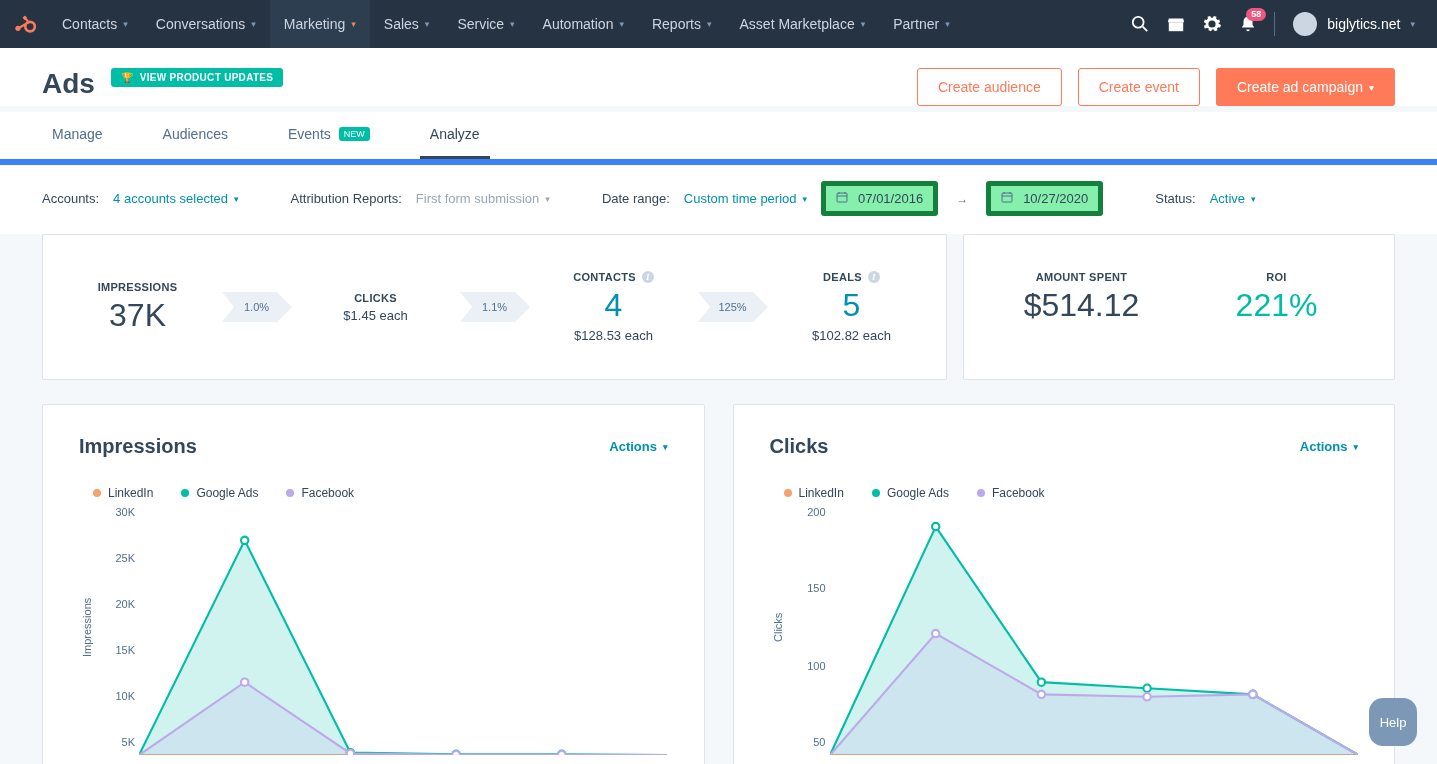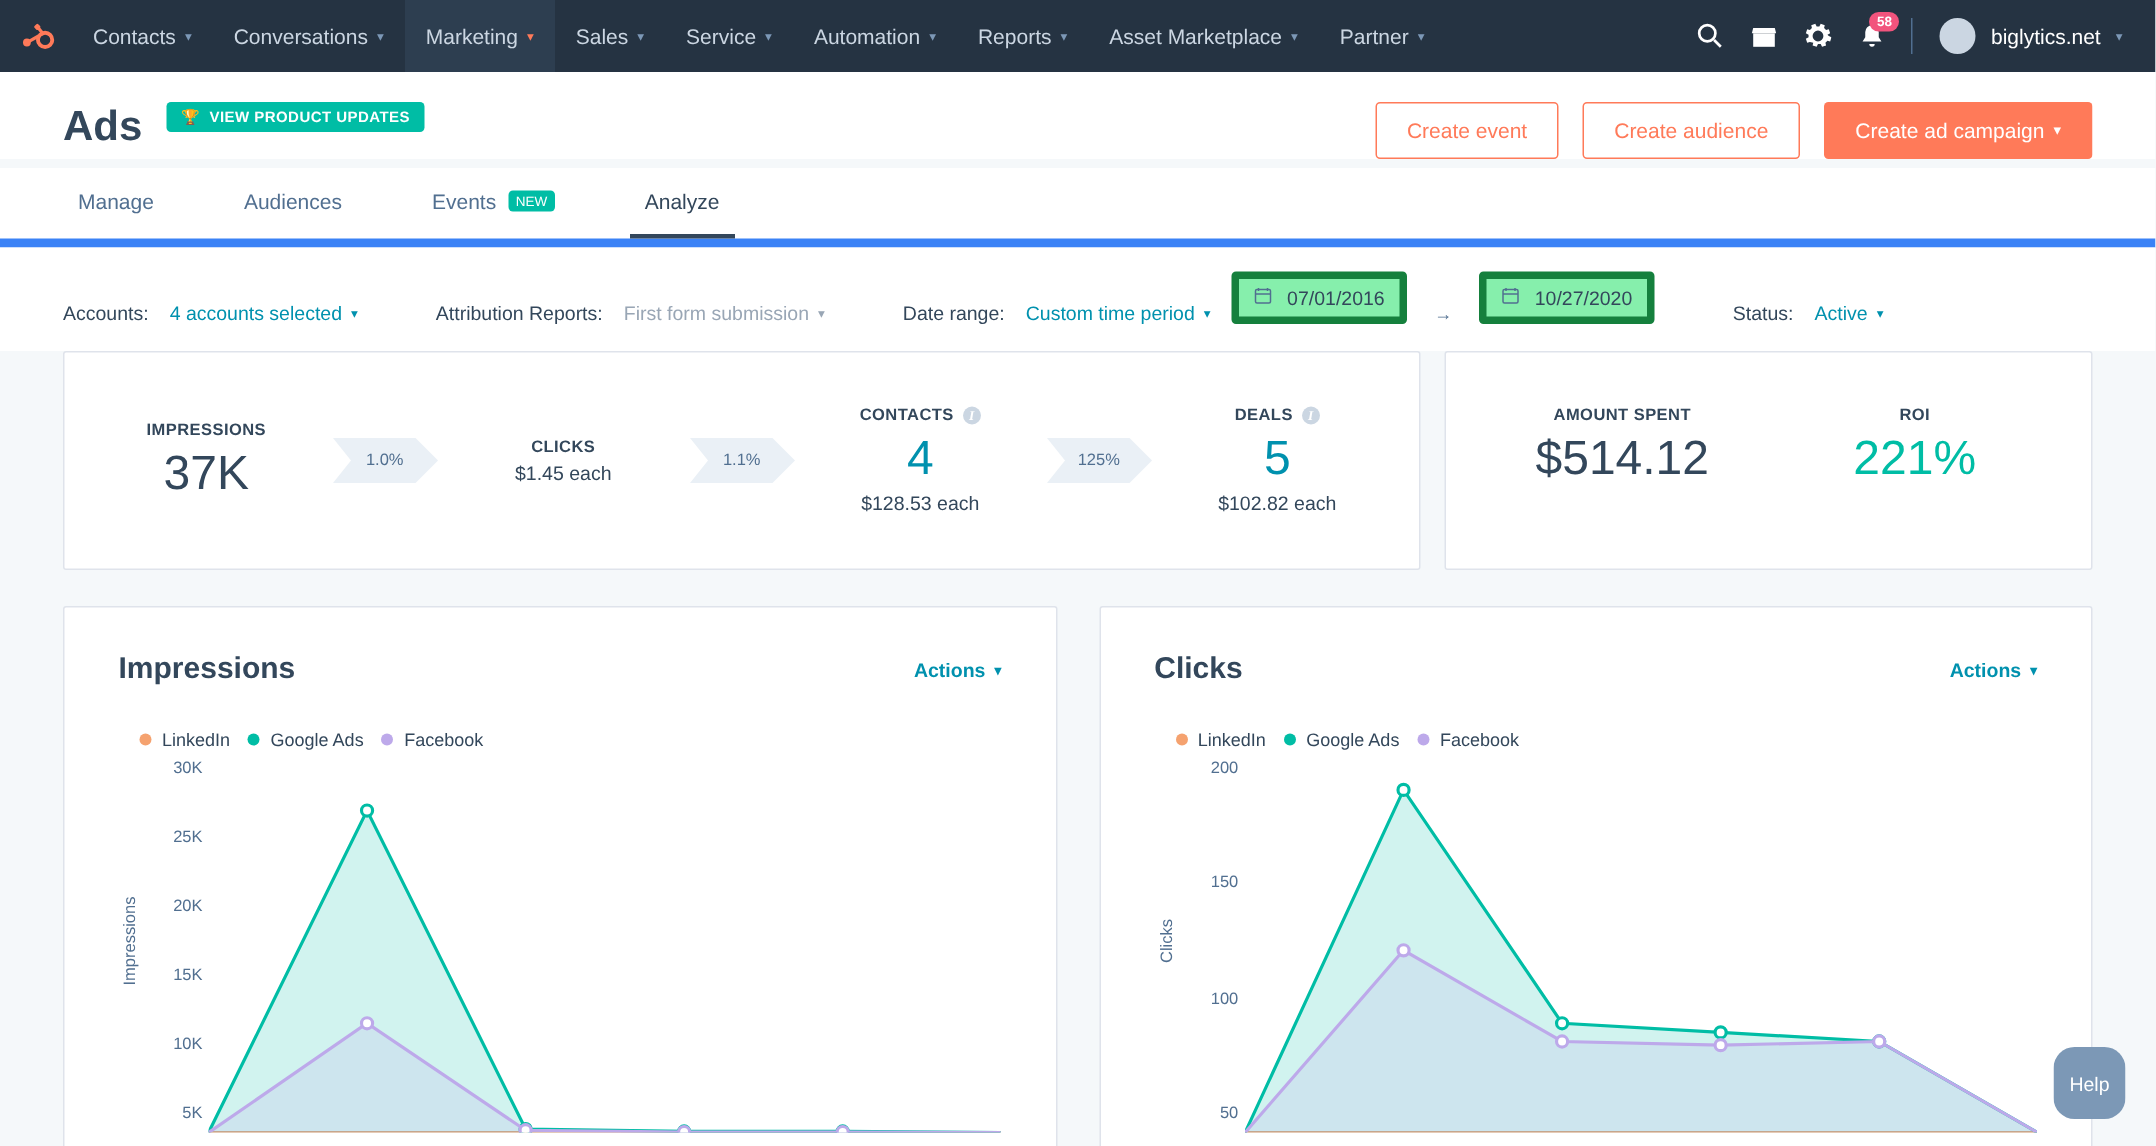--- a/index.html
+++ b/index.html
@@ -150,21 +150,21 @@
     font-weight: 400;
     border-radius: 3px;
     padding: 2px 5px;
   }
 
   
   .filters {
     background: #fff;
     padding: 16px 42px 18px 42px;
     display: flex;
-    align-items: flex-end;
+    align-items: center;
     gap: 14px;
     font-size: 13px;
     color: #33475b;
     flex-wrap: wrap;
   }
   .filter-label { color: #33475b; }
   .filter-val {
     color: #0091ae;
     cursor: pointer;
     display: inline-flex; align-items: center; gap: 6px;
@@ -275,21 +275,21 @@
     font-size: 20px; font-weight: 700; color: #33475b;
   }
   .chart-actions {
     color: #0091ae;
     font-size: 13px;
     font-weight: 600;
     cursor: pointer;
     display: inline-flex; align-items: center; gap: 6px;
   }
   .legend {
-    display: flex; gap: 12px; font-size: 12px; color: #33475b;
+    display: flex; gap: 28px; font-size: 12px; color: #33475b;
     padding-left: 14px; margin-bottom: 12px;
   }
   .legend-item { display: flex; align-items: center; gap: 7px; }
   .legend-dot { width: 8px; height: 8px; border-radius: 50%; }
 
   
   .chart-wrap {
     position: relative;
     height: 230px;
     display: flex;
@@ -413,24 +413,24 @@
 </div>
 
 <div class="page-header">
   <h1 class="page-title">Ads</h1>
   <div class="badge-updates">
     <span>🏆</span>
     <span>VIEW PRODUCT UPDATES</span>
   </div>
   <div class="header-spacer"></div>
   <button class="btn btn-outline">
-      <span>Create event</span>
+      <span>Create audience</span>
     </button>
   <button class="btn btn-outline">
-      <span>Create audience</span>
+      <span>Create event</span>
     </button>
   <button class="btn btn-primary">
       <span>Create ad campaign</span>
       <span class="caret">▾</span>
     </button>
 </div>
 
 <div class="tabs">
   <div class="tab">
       <span>Manage</span>

